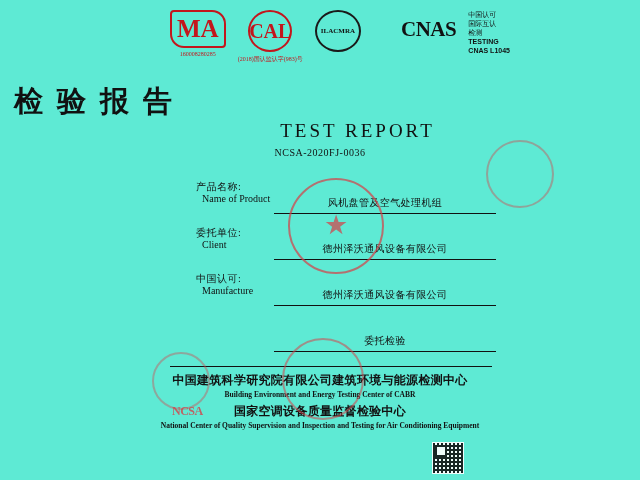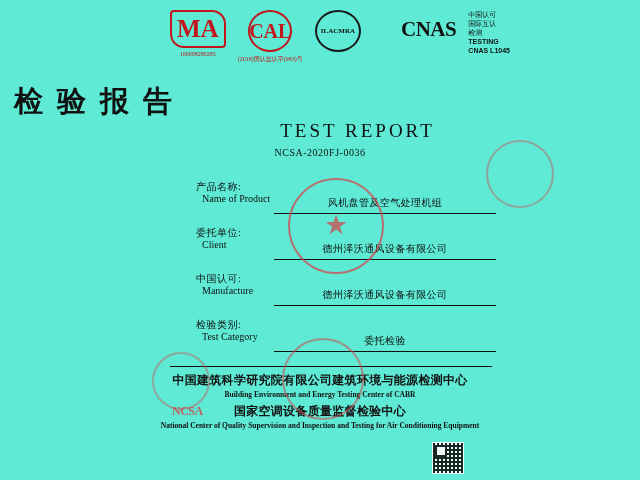--- a/index.html
+++ b/index.html
@@ -363,24 +363,20 @@
 
     <div class="field-row">
       <div class="field-label">
         <div class="label-cn">中国认可:</div>
         <div class="label-en">Manufacture</div>
       </div>
       <div class="field-value">德州泽沃通风设备有限公司</div>
     </div>
 
     <div class="field-row">
-      <div class="field-label">
-        <div class="label-cn">检验类别:</div>
-        <div class="label-en">Test Category</div>
-      </div>
       <div class="field-value">委托检验</div>
     </div>
 
   </div>
 
   <div class="footer-rule"></div>
   <div class="footer">
     <div class="foot-cn">中国建筑科学研究院有限公司建筑环境与能源检测中心</div>
     <div class="foot-en">Building Environment and Energy Testing Center of CABR</div>
     <div class="foot-gap"></div>

